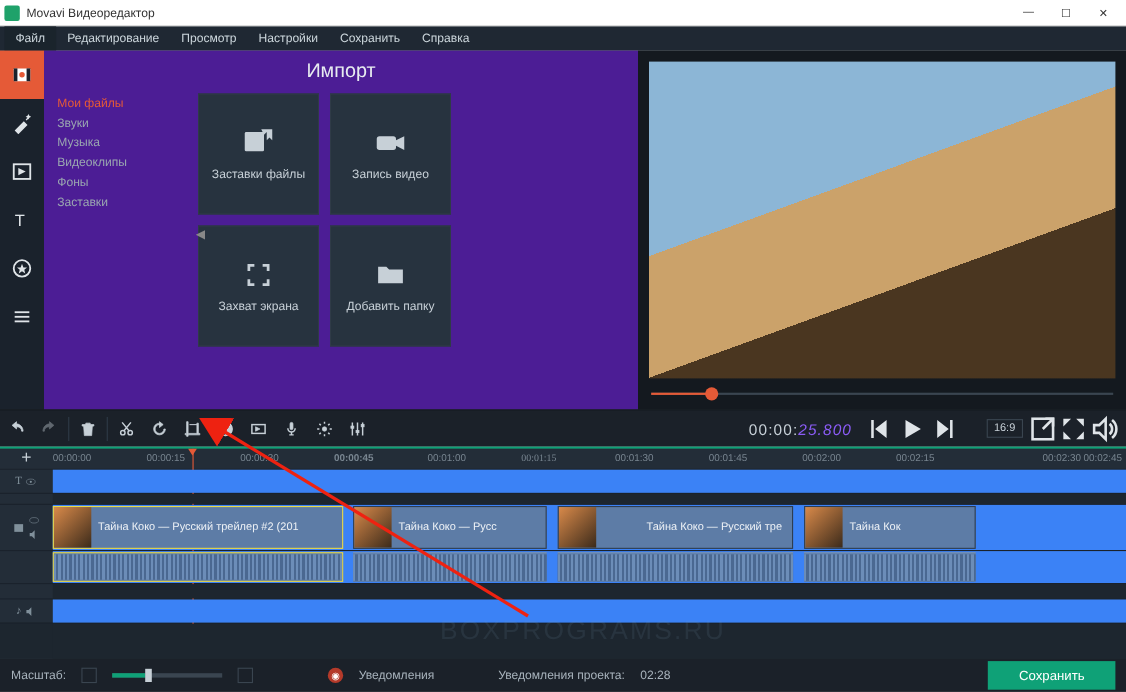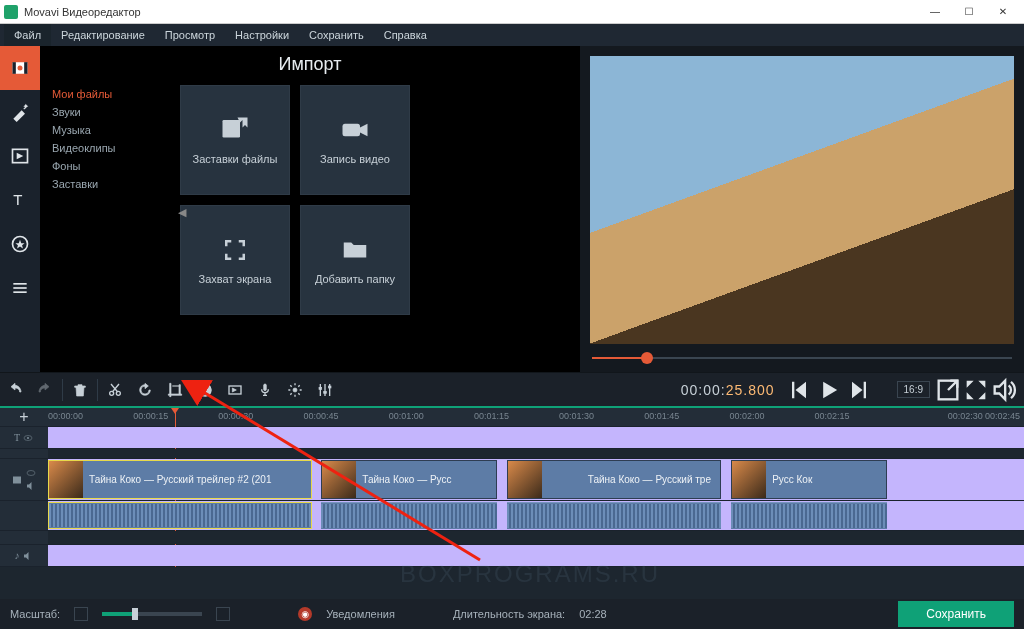--- a/index.html
+++ b/index.html
@@ -9,21 +9,21 @@
 .titlebar .title { font-size:11px; color:#333; flex:1; }
 .titlebar .winbtn { width:34px; height:22px; display:flex; align-items:center; justify-content:center; font-size:10px; color:#333; cursor:pointer; }
 .menubar { height:22px; background:#1f2833; display:flex; align-items:center; padding:0 4px; gap:0; }
 .menubar .mitem { color:#ccd6dc; font-size:11px; padding:0 10px; height:100%; display:flex; align-items:center; cursor:pointer; }
 .menubar .mitem:first-child { background:#1a242c; }
 .app { display:flex; height:326px; background:#232d38; }
 .sidebar { width:40px; background:#1a222c; display:flex; flex-direction:column; }
 .sb-item { width:40px; height:44px; display:flex; align-items:center; justify-content:center; cursor:pointer; color:#dfe4e8; }
 .sb-item.active { background:#e55a37; color:#fff; }
 .sb-item svg { width:20px; height:20px; fill:currentColor; }
-.import-area { flex:0 0 540px; background:#000000; display:flex; flex-direction:column; position:relative; }
+.import-area { flex:0 0 540px; background:#4c1d95; display:flex; flex-direction:column; position:relative; }
 .import-title { text-align:center; color:#e7ecf0; font-size:18px; padding:8px 0 6px; }
 .import-body { display:flex; flex:1; }
 .import-cats { width:140px; padding:4px 0; }
 .cat { color:#9aa7b0; font-size:11px; padding:3px 12px; cursor:pointer; }
 .cat.active { color:#e55a37; }
 .import-tiles { display:grid; grid-template-columns:110px 110px; grid-template-rows:110px 110px; gap:10px; padding:4px 0; }
 .tile { background:#27333f; border:1px solid #2f3b47; display:flex; flex-direction:column; align-items:center; justify-content:center; color:#c7d0d7; font-size:11px; cursor:pointer; text-align:center; gap:8px; }
 .tile svg { width:30px; height:30px; fill:#c7d0d7; }
 .collapse-arrow { position:absolute; left:138px; top:160px; color:#888; font-size:11px; cursor:pointer; }
 .helpbtn { position:absolute; right:12px; top:12px; width:20px; height:20px; border-radius:50%; background:#d94f2a; color:#fff; font-size:12px; display:flex; align-items:center; justify-content:center; cursor:pointer; }
@@ -32,37 +32,37 @@
 .scrubber { height:8px; margin:4px 12px 10px; position:relative; }
 .scrubber-track { position:absolute; top:3px; left:0; right:0; height:2px; background:#3a4550; }
 .scrubber-fill { position:absolute; top:3px; left:0; width:13%; height:2px; background:#e55a37; }
 .scrubber-knob { position:absolute; top:-2px; left:13%; width:12px; height:12px; border-radius:50%; background:#e55a37; transform:translateX(-50%); }
 .toolbar { height:34px; background:#1b2129; display:flex; align-items:center; border-top:1px solid #11161b; }
 .tool-grp { display:flex; align-items:center; height:100%; }
 .tbtn { width:30px; height:34px; display:flex; align-items:center; justify-content:center; color:#c7d0d7; cursor:pointer; }
 .tbtn svg { width:16px; height:16px; fill:currentColor; stroke:currentColor; }
 .tsep { width:1px; height:22px; background:#2f3b47; margin:0 2px; }
 .timecode { margin-left:auto; color:#c7d0d7; font-size:14px; letter-spacing:1px; padding:0 10px; }
-.timecode .tc-orange { color:#fdba74; }
+.timecode .tc-orange { color:#8b5cf6;font-style:italic; }
 .pbtn { width:28px; height:28px; display:flex; align-items:center; justify-content:center; color:#dfe4e8; cursor:pointer; }
 .ratio-btn { border:1px solid #3a4550; color:#c7d0d7; font-size:10px; padding:2px 6px; cursor:pointer; margin:0 4px; }
 .timeline { background:#232d38; height:calc(629px - 24px - 22px - 326px - 34px - 30px); display:flex; flex-direction:column; border-top:2px solid #0fa177; }
 .ruler { height:18px; background:#232d38; display:flex; position:relative; }
 .ruler-left { width:48px; display:flex; align-items:center; justify-content:center; color:#c7d0d7; cursor:pointer; }
 .ruler-track { flex:1; position:relative; color:#788590; font-size:9px; }
 .tick { position:absolute; top:0; padding-top:3px; }
 .playhead { position:absolute; top:0; bottom:-160px; width:1px; background:#e55a37; }
 .playhead::before { content:''; position:absolute; top:0; left:-4px; border:4px solid transparent; border-top:6px solid #e55a37; }
 .tracks { flex:1; display:flex; flex-direction:column; }
 .track { display:flex; height:22px; border-top:1px solid #1a222c; }
 .track.video { height:42px; }
 .track.audio { height:30px; }
 .track-head { width:48px; display:flex; align-items:center; justify-content:center; gap:2px; color:#80909b; font-size:10px; }
 .track-head svg { width:12px; height:12px; fill:#80909b; }
-.track-body { flex:1; background:#c4b5fd; position:relative; }
+.track-body { flex:1; background:#3b82f6; position:relative; }
 .clip { position:absolute; top:1px; bottom:1px; background:#5d7ca6; border:1px solid #2e3d52; display:flex; align-items:center; color:#eef2f6; font-size:10px; overflow:hidden; }
 .clip.selected { border:1px solid #e8d94a; }
 .clip-thumb { width:34px; height:100%; background:linear-gradient(135deg,#d98a4a,#3b2a1a); flex:none; }
 .clip-label { padding:0 6px; white-space:nowrap; }
 .audio-wave { position:absolute; top:1px; bottom:1px; left:0; background:repeating-linear-gradient(90deg,#6c8db8 0 2px,#4a6891 2px 4px); }
 .aclip { position:absolute; top:1px; bottom:1px; background:#5d7ca6; border-top:1px solid #7694be; }
 .aclip.selected { border:1px solid #e8d94a; }
 .statusbar { height:30px; background:#1b2129; display:flex; align-items:center; padding:0 10px; gap:14px; color:#a7b2bb; font-size:11px; }
 .zoom-slider { width:100px; height:4px; background:#3a4550; position:relative; cursor:pointer; }
 .zoom-fill { position:absolute; left:0; top:0; bottom:0; width:30%; background:#0fa177; }
@@ -300,23 +300,23 @@
 </div>
 
 <div class="timeline">
   <div class="ruler">
     <div class="ruler-left">+</div>
     <div class="ruler-track" id="ruler-track">
       <div class="playhead" style="left:13%"></div>
     <div class="tick" style="left: 0%;">00:00:00</div>
         <div class="tick" style="left: 8.72727%;">00:00:15</div>
         <div class="tick" style="left: 17.4545%;">00:00:30</div>
-        <div class="tick" style="left: 26.1818%;">00:00:45</div>
+        <div class="tick" style="left: 26.1818%; font-weight: bold;">00:00:45</div>
         <div class="tick" style="left: 34.9091%;">00:01:00</div>
-        <div class="tick" style="left: 43.6364%;">00:01:15</div>
+        <div class="tick" style="left: 43.6364%; font-family: Liberation Serif, serif;">00:01:15</div>
         <div class="tick" style="left: 52.3636%;">00:01:30</div>
         <div class="tick" style="left: 61.0909%;">00:01:45</div>
         <div class="tick" style="left: 69.8182%;">00:02:00</div>
         <div class="tick" style="left: 78.5455%;">00:02:15</div>
         <div class="tick" style="left: 87.2727%; margin-left: 48px;">00:02:30</div>
         <div class="tick" style="left: 96%;">00:02:45</div>
       </div>
   </div>
   <div class="tracks">
     <div class="track">
@@ -355,21 +355,21 @@
           <div class="clip" style="left: 28%; width: 18%;">
             <div class="clip-thumb"></div>
             <div class="clip-label">Тайна Коко — Русс</div>
           </div>
           <div class="clip" style="left: 47%; width: 22%; gap: 40px;">
             <div class="clip-thumb"></div>
             <div class="clip-label">Тайна Коко — Русский тре</div>
           </div>
           <div class="clip" style="left: 70%; width: 16%;">
             <div class="clip-thumb"></div>
-            <div class="clip-label">Русс Кок</div>
+            <div class="clip-label">Тайна Кок</div>
           </div>
         </div>
     </div>
     <div class="track audio">
       <div class="track-head"></div>
       <div class="track-body" id="audio-body">
           <div class="aclip selected" style="left: 0%; width: 27%;">
             <div class="audio-wave" style="width:100%"></div>
           </div>
           <div class="aclip" style="left: 28%; width: 18%;">
@@ -405,21 +405,21 @@
   <span class="sq-btn"></span>
   <div class="zoom-slider">
     <div class="zoom-fill"></div>
     <div class="zoom-knob"></div>
   </div>
   <span class="sq-btn"></span>
   <div style="width:40px"></div>
   <span class="notif-dot">◉</span>
   <span>Уведомления</span>
   <div style="width:30px"></div>
-  <span>Длительность экрана:</span>
+  <span>Уведомления проекта:</span>
   <span>02:28</span>
   <div class="save-btn">Сохранить</div>
 </div>
 
 <svg class="red-arrow" style="left:180px;top:380px" width="320" height="190">
   <defs>
       <marker id="ah" markerWidth="10" markerHeight="10" refX="2" refY="5" orient="auto">
         <polygon points="0,0 10,5 0,10" fill="#e21"></polygon>
       </marker>
     </defs>

